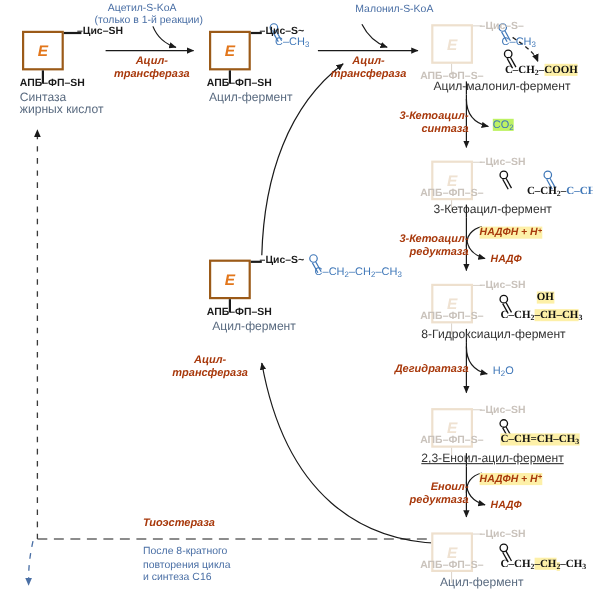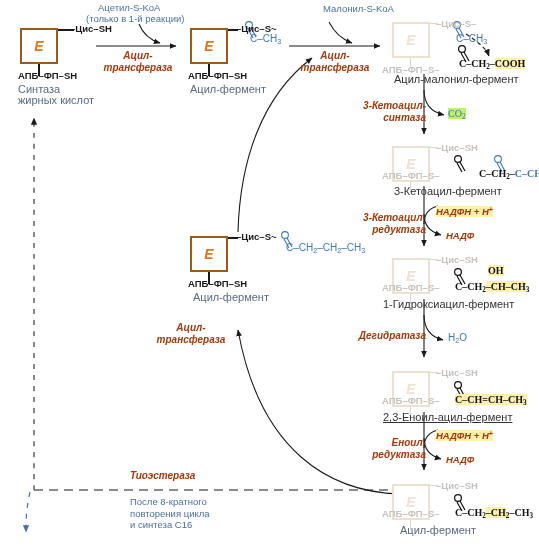--- a/index.html
+++ b/index.html
@@ -18,21 +18,21 @@
   .t-blue{color:#4a6fa5;font-size:9.5px;line-height:11.5px;white-space:pre;}
   .t-dark{color:#1a1a1a;font-size:9.5px;line-height:11.5px;white-space:pre;font-weight:bold;}
   .t-caption{color:#333333;font-size:11px;line-height:11px;white-space:pre;}
   .t-enz{color:#a8390c;font-size:10px;line-height:11.5px;font-weight:bold;font-style:italic;white-space:pre;text-align:center;}
   .t-cof{color:#a8390c;font-size:9.5px;line-height:11.5px;font-weight:bold;font-style:italic;white-space:pre;}
   .t-chem{color:#3f77b8;font-size:10px;line-height:11px;white-space:pre;}
   .t-chemdark{color:#111111;font-size:10px;line-height:11px;white-space:pre;font-weight:bold;font-family:Liberation Serif, serif;}
   .t-faded{color:#c9c2bb;font-size:9.5px;line-height:11px;white-space:pre;font-weight:bold;}
   .t-fadedblue{color:#c3cedd;font-size:10px;line-height:11px;white-space:pre;}
   .hl-y{background:#fdf0a8;}
-  .hl-g{background:#bef264;font-family:Liberation Serif, serif;}
+  .hl-g{background:#bef264;}
   sub{font-size:0.72em;vertical-align:-0.28em;}
   sup{font-size:0.72em;vertical-align:0.38em;}
 
   
   .ebox{
     width:38px;height:36px;
     border:2.5px solid #9b5a18;
     background:#ffffff;
     box-sizing:border-box;
     color:#e2761b;
@@ -217,21 +217,21 @@
 
   <div class="abs" style="left:392px;top:258px;">
     <div class="ebox faded">E</div>
   </div>
   <div class="stub faded abs" style="left:430px;top:259px;width:8px;height:1.4px;"></div>
   <div class="stub faded abs" style="left:410px;top:294px;width:1.4px;height:10px;"></div>
   <div class="abs t-faded" style="left:436px;top:254px;">–Цис–SH</div>
   <div class="abs t-faded" style="left:382px;top:282px;">АПБ–ФП–S–</div>
   <div class="abs t-chemdark" style="left:455px;top:281px;"><span>C–CH</span><sub>2</sub><span class="hl-y">–</span><span class="hl-y">CH–CH</span><sub>3</sub></div>
   <div class="abs t-chemdark hl-y" style="left:488px;top:265px;">OH</div>
-  <div class="abs t-caption" style="left:383px;top:299px;">1-Гидроксиацил-фермент</div>
+  <div class="abs t-caption" style="left:383px;top:299px;">8-Гидроксиацил-фермент</div>
 
   <div class="abs t-enz" style="left:346px;top:330px;width:80px;text-align:right;"><span>Дегидратаза</span></div>
   <div class="abs t-chem" style="left:448px;top:332px;"><span>H</span><sub>2</sub><span>O</span></div>
 
   <div class="abs" style="left:392px;top:371px;">
     <div class="ebox faded">E</div>
   </div>
   <div class="stub faded abs" style="left:430px;top:372px;width:8px;height:1.4px;"></div>
   <div class="stub faded abs" style="left:410px;top:407px;width:1.4px;height:10px;"></div>
   <div class="abs t-faded" style="left:436px;top:367px;">–Цис–SH</div>

